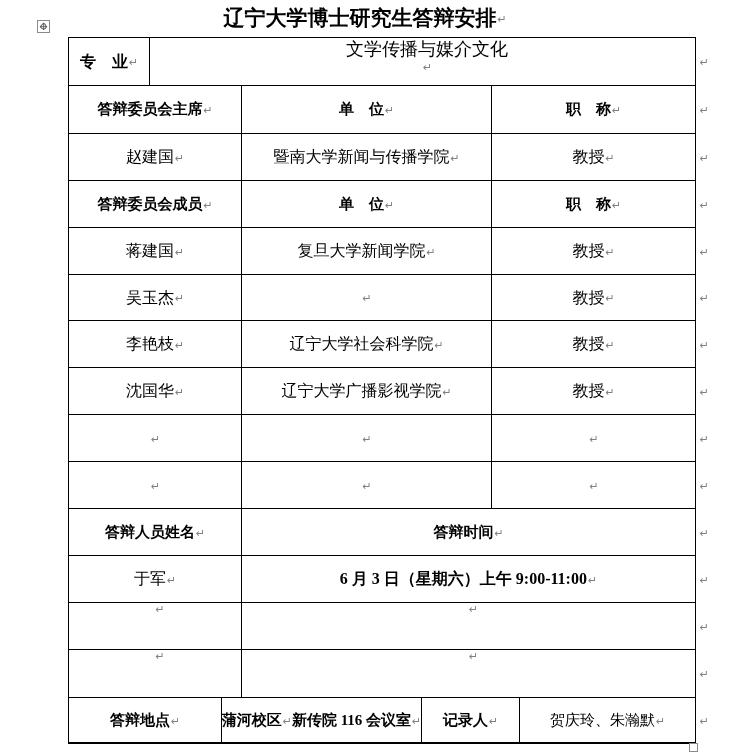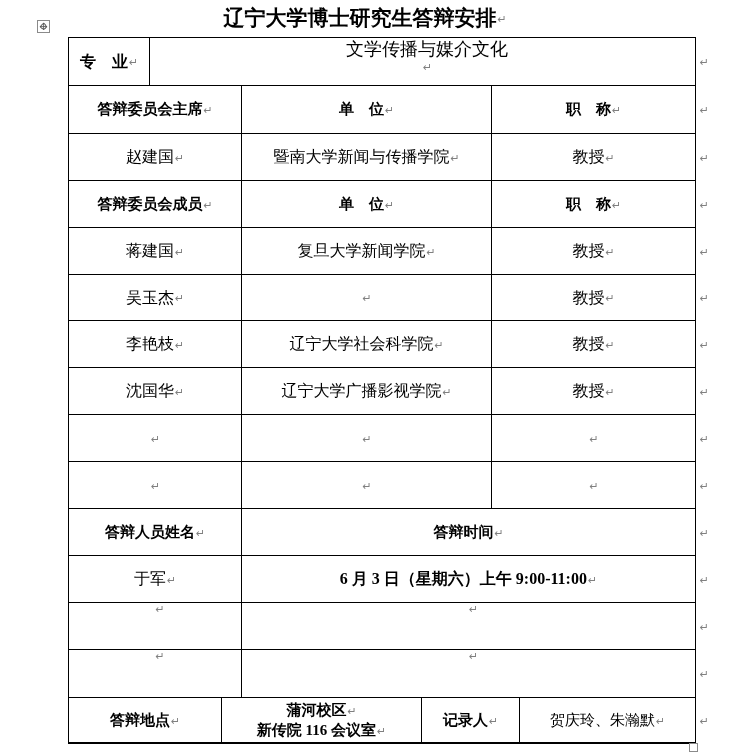--- a/index.html
+++ b/index.html
@@ -37,21 +37,21 @@
   .tcell.bold{font-weight:bold;}
   .tcell.left{justify-content:flex-start;padding-left:9px;flex-direction:column;}
   .cmark{
     color:#808080;font-size:11px;font-weight:normal;line-height:1;
     font-family:"DejaVu Sans",sans-serif;margin-left:1px;position:relative;top:1px;
   }
   .eor{
     position:absolute;right:-13px;top:50%;transform:translateY(-50%);
     color:#808080;font-size:11px;font-family:"DejaVu Sans",sans-serif;line-height:1;
   }
-  .multiline{display:flex;flex-direction:column;align-items:center;}
+  .multiline{display:flex;flex-direction:row;align-items:center;}
   .multiline .mline{display:flex;align-items:center;line-height:20px;}
   .resize-handle{
     position:absolute;left:689px;top:743px;width:7px;height:7px;
     border:1px solid #8a8a8a;background:#fff;
   }
 </style>
 </head>
 <body>
 
 <div class="doc-title">

